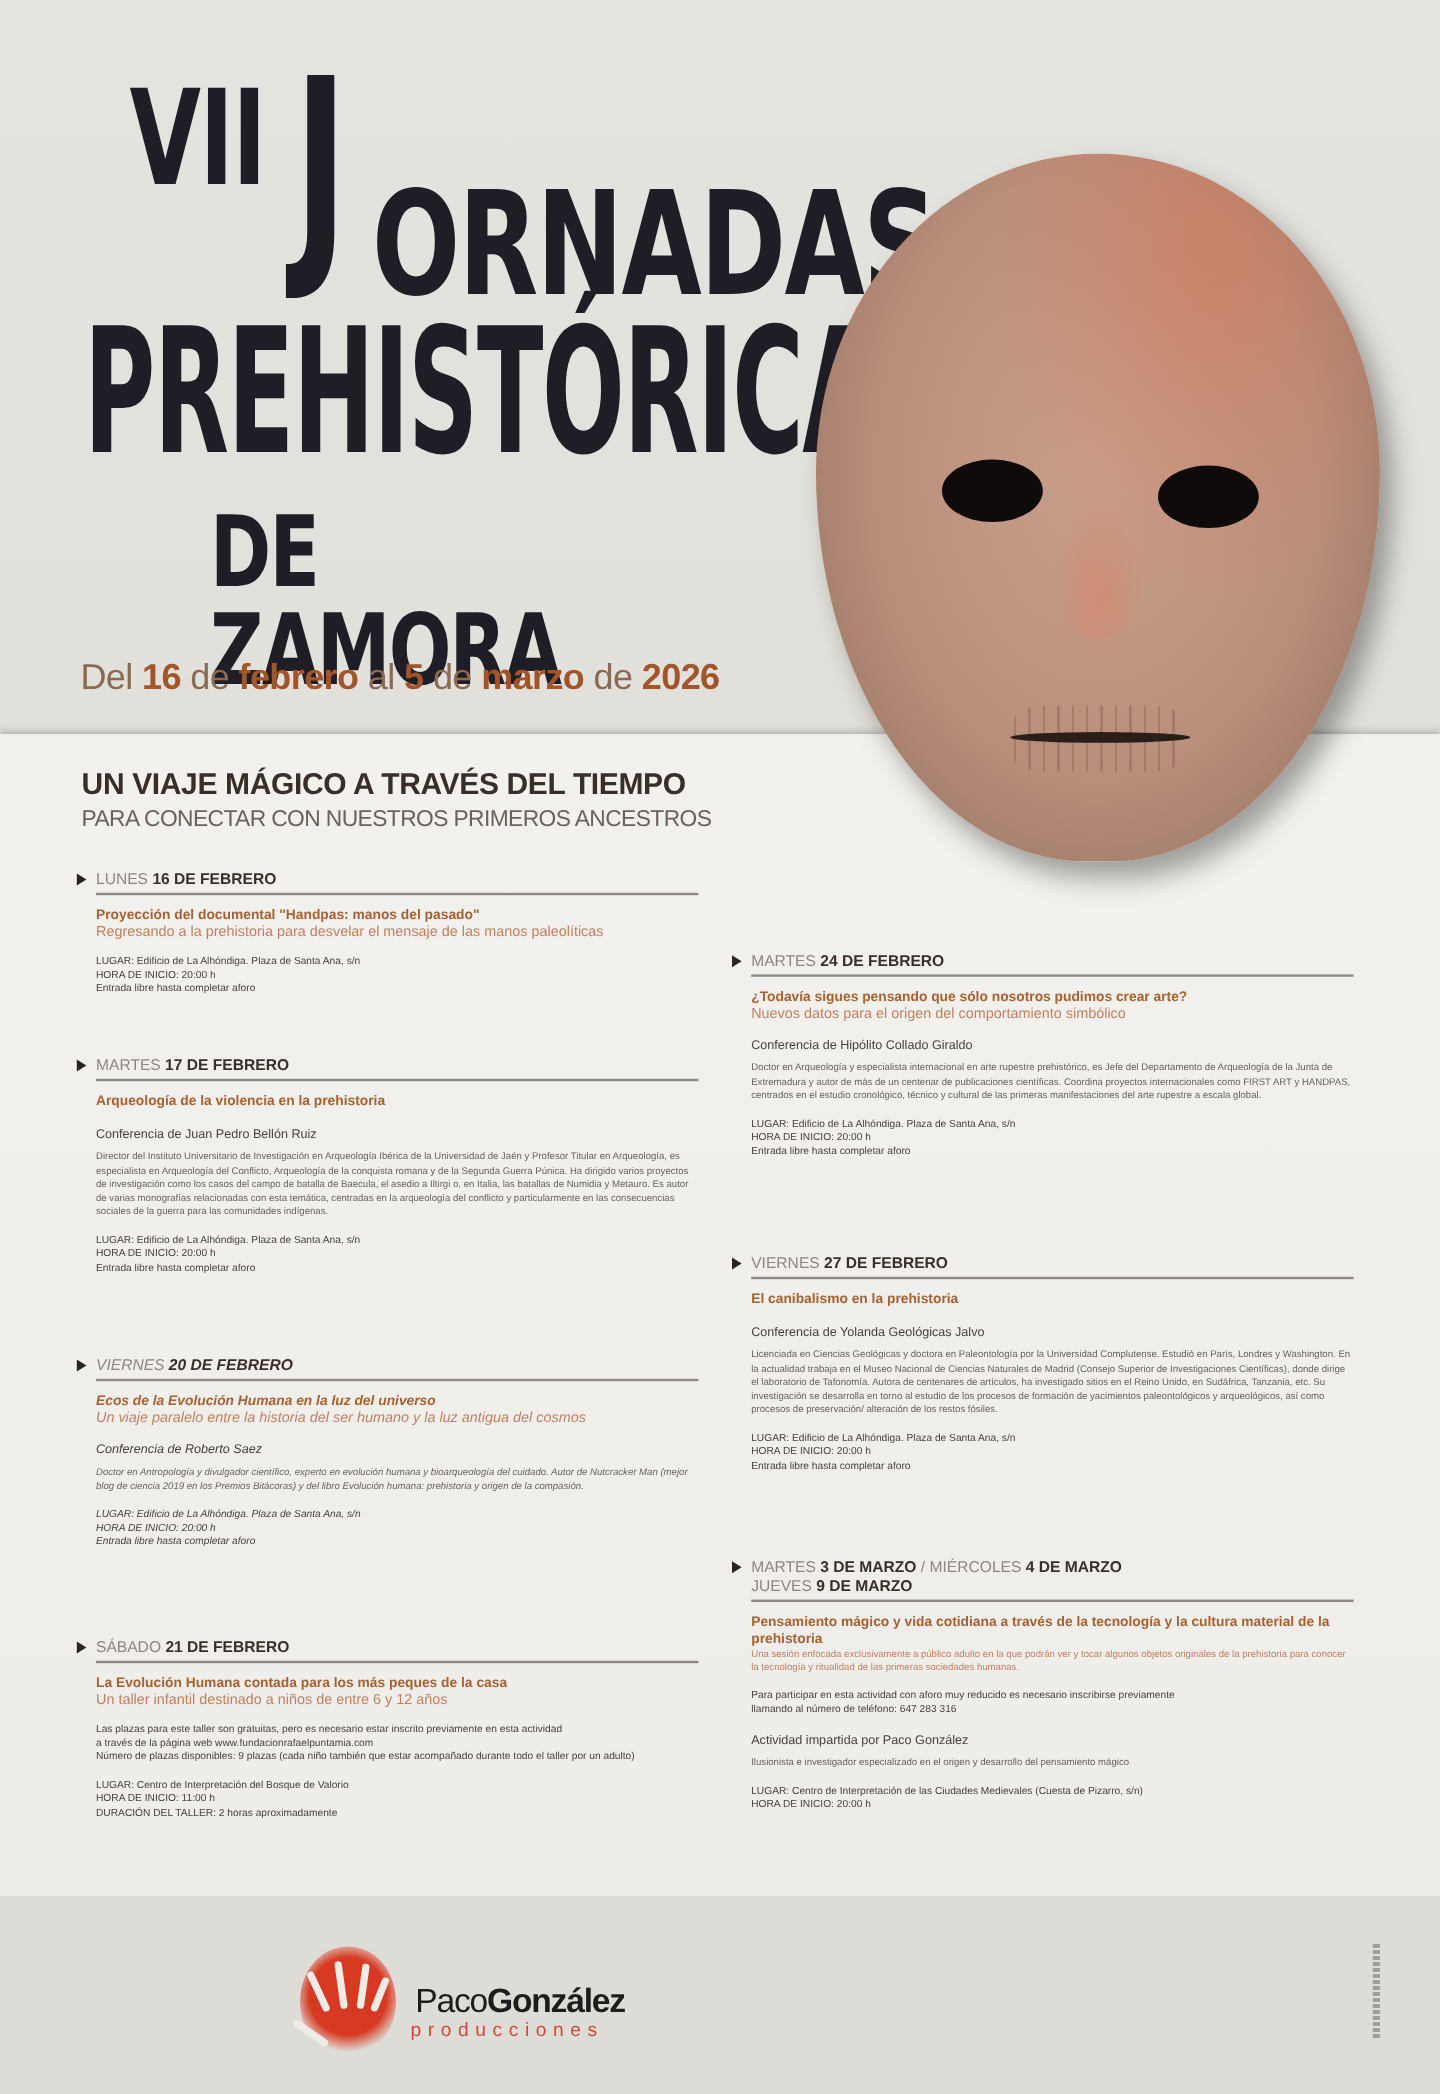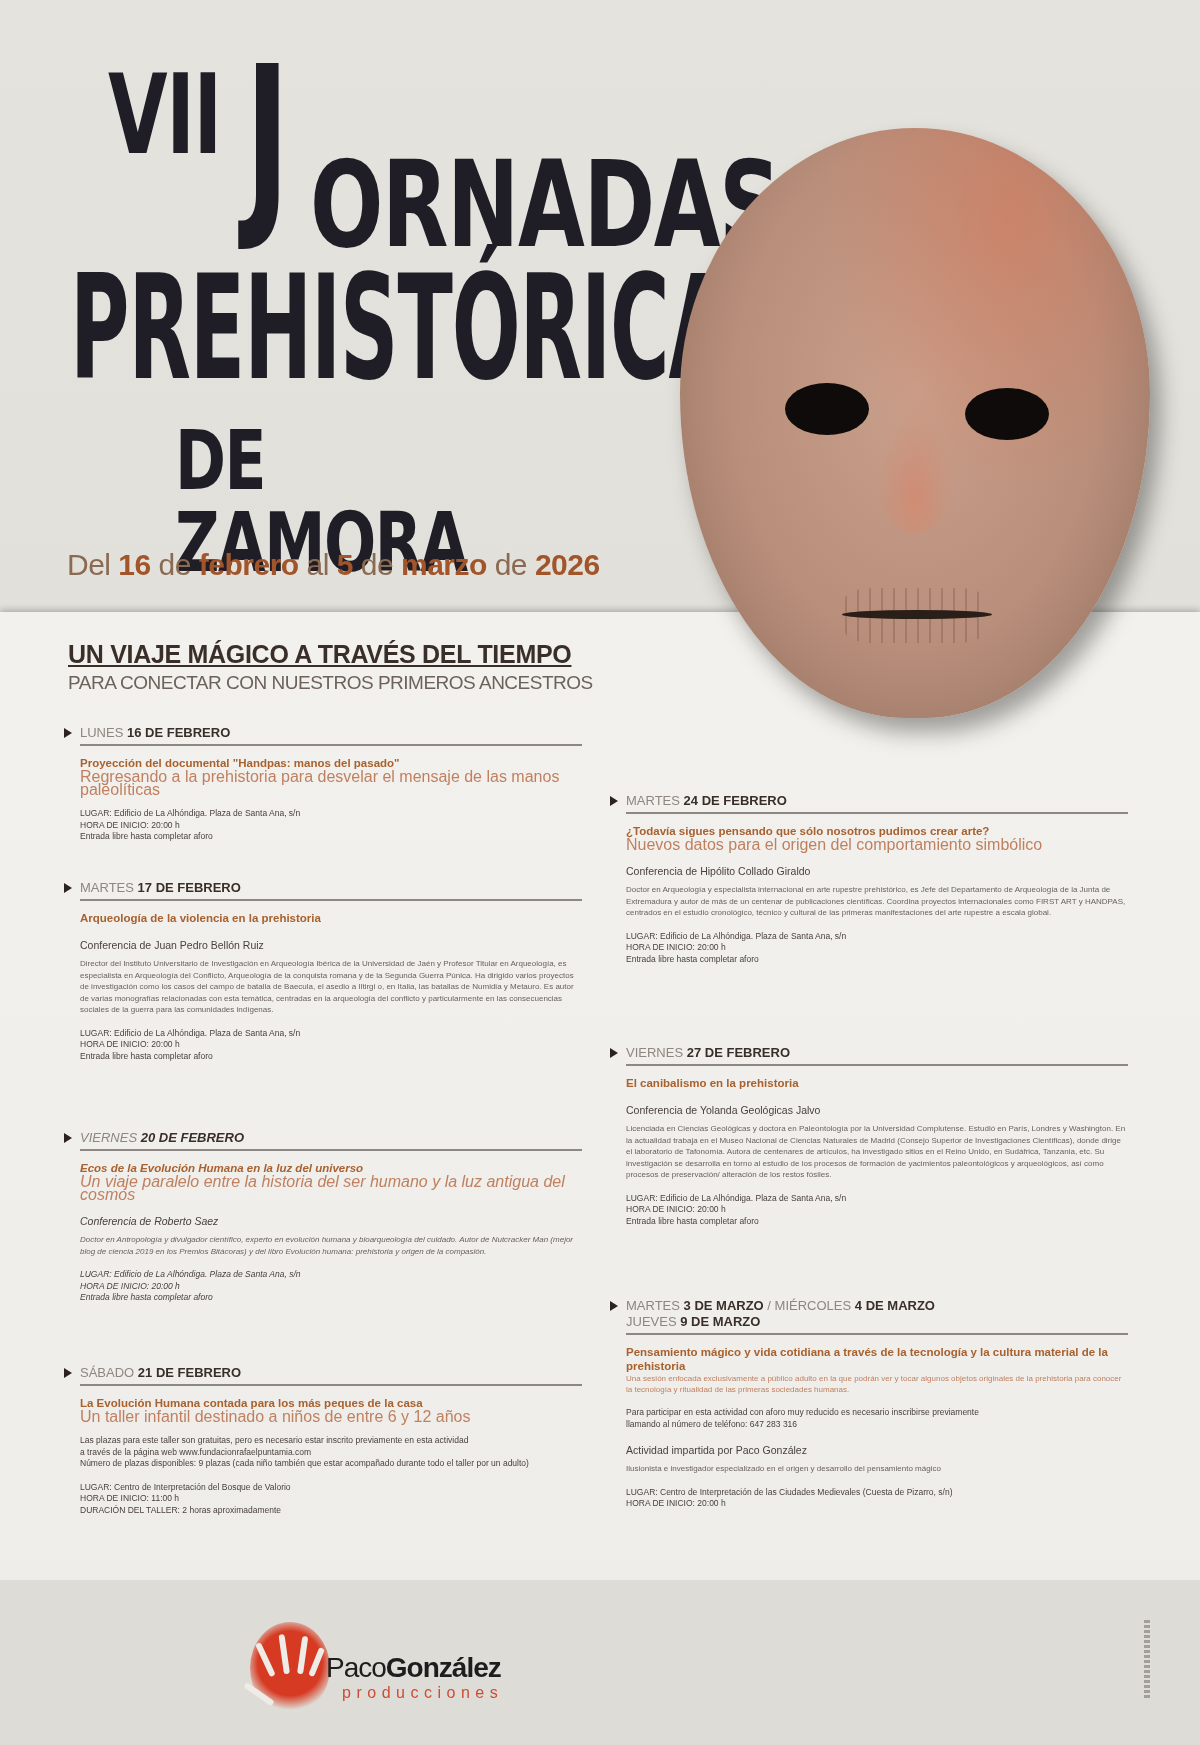--- a/index.html
+++ b/index.html
@@ -59,56 +59,56 @@
   .mask .eye { position: absolute; width: 84px; height: 52px; background: #0e0b0a; border-radius: 50%; }
   .mask .eye.l { left: 105px; top: 255px; }
   .mask .eye.r { left: 285px; top: 260px; }
   .mask .nose { position: absolute; left: 195px; top: 285px; width: 80px; height: 120px; border-radius: 40% 40% 50% 50%; background: radial-gradient(ellipse at 50% 70%, #d08c74 0%, rgba(200,140,120,0) 70%); }
   .mask .mouth { position: absolute; left: 162px; top: 482px; width: 150px; height: 9px; background: #2a1e19; border-radius: 50%; }
   .mask .teeth { position: absolute; left: 165px; top: 460px; width: 140px; height: 55px; background: repeating-linear-gradient(90deg, rgba(90,60,50,0.25) 0 2px, transparent 2px 12px); border-radius: 20%; }
 
   
   .headline {
     position: absolute; left: 68px; top: 640px;
-    font-size: 25px; font-weight: bold; color: #3a2f28; letter-spacing: -0.3px; white-space: nowrap; text-decoration: underline;
+    font-size: 25px; font-weight: bold; color: #3a2f28; letter-spacing: -0.3px; white-space: nowrap;
   }
   .subheadline {
     position: absolute; left: 68px; top: 672px;
     font-size: 19px; color: #6d625b; letter-spacing: -0.5px; white-space: nowrap;
   }
 
   
   .event { position: absolute; width: 520px; }
   .event-head {
     position: relative; padding-left: 18px; font-size: 13px; color: #3a2f28;
     line-height: 16px; white-space: nowrap;
   }
   .event-head .arrow { position: absolute; left: 2px; top: 3px; width: 0; height: 0;
     border-left: 8px solid #2b2320; border-top: 5px solid transparent; border-bottom: 5px solid transparent; }
   .event-head .day { color: #8f867f; font-weight: normal; }
   .event-head .date { font-weight: bold; color: #3a2f28; }
   .event-head .sep { color: #8f867f; }
   .event-rule { margin-left: 18px; margin-top: 3px; height: 2px; background: #8e8883; }
   .event-body { padding-left: 18px; }
   .ev-title { font-size: 11.5px; font-weight: bold; color: #a8612f; margin-top: 10px; line-height: 14px; }
-  .ev-sub { font-size: 16px; color: #c08060; line-height: 13px; }
+  .ev-sub { font-size: 12px; color: #c08060; line-height: 13px; }
   .ev-speaker { font-size: 10.5px; color: #4a413c; margin-top: 14px; line-height: 13px; }
   .ev-bio { font-size: 8px; color: #6a625d; margin-top: 6px; line-height: 11.5px; }
   .ev-info { font-size: 8.5px; color: #4a413c; margin-top: 12px; line-height: 11.5px; }
   .ev-info div { white-space: nowrap; }
 
   
   .logo-paco { position: absolute; left: 250px; top: 1622px; width: 300px; height: 90px; }
   .paco-hand {
     position: absolute; left: 0; top: 0; width: 80px; height: 92px;
     background: radial-gradient(circle at 50% 45%, #d73a22 0%, #d73a22 50%, rgba(215,58,34,0) 72%);
     border-radius: 50%;
   }
   .paco-hand .finger { position: absolute; width: 6px; background: #efece7; border-radius: 3px; transform-origin: bottom center; }
-  .paco-name { position: absolute; left: 76px; top: 30px; font-size: 28px; color: #1d1d1d; letter-spacing: -1px; white-space: nowrap; }
+  .paco-name { position: absolute; left: 96px; top: 30px; font-size: 28px; color: #1d1d1d; letter-spacing: -1px; white-space: nowrap; }
   .paco-name b { font-weight: bold; }
   .paco-sub { position: absolute; left: 92px; top: 62px; font-size: 16px; color: #d04a35; letter-spacing: 5.5px; white-space: nowrap; }
 
   .logo-zamora { position: absolute; left: 730px; top: 1618px; width: 240px; height: 100px; }
   .zam-crown { position: absolute; left: 6px; top: 0; width: 36px; height: 26px; background: #6e1f22; border-radius: 18px 18px 4px 4px; }
   .zam-crown::after { content: ""; position: absolute; left: 16px; top: -7px; width: 4px; height: 8px; background: #6e1f22; }
   .zam-shield { position: absolute; left: 0; top: 28px; width: 50px; height: 66px; border: 3px solid #2a2a2a; border-radius: 2px 2px 10px 10px;
     background: linear-gradient(90deg, #c24a3a 0 50%, #2a2a2a 50% 56%, #e9e7e2 56%); overflow: hidden; }
   .zam-shield .water { position: absolute; left: 26px; top: 32px; width: 22px; height: 28px; background: #2b8fb8; }
   .zam-name { position: absolute; left: 56px; top: 36px; font-size: 42px; color: #222; letter-spacing: -1px; font-weight: normal; white-space: nowrap; }

